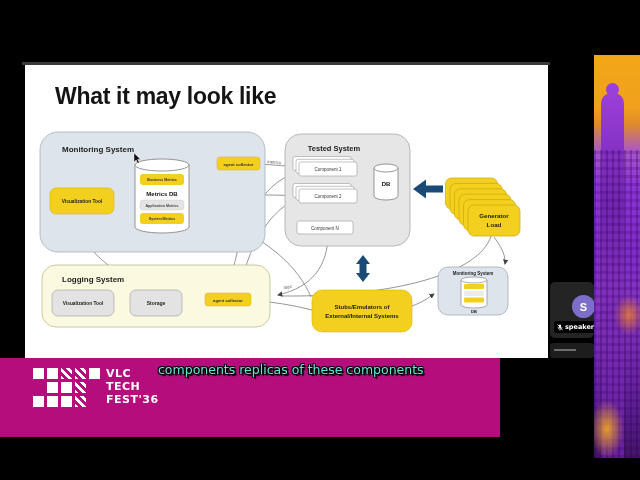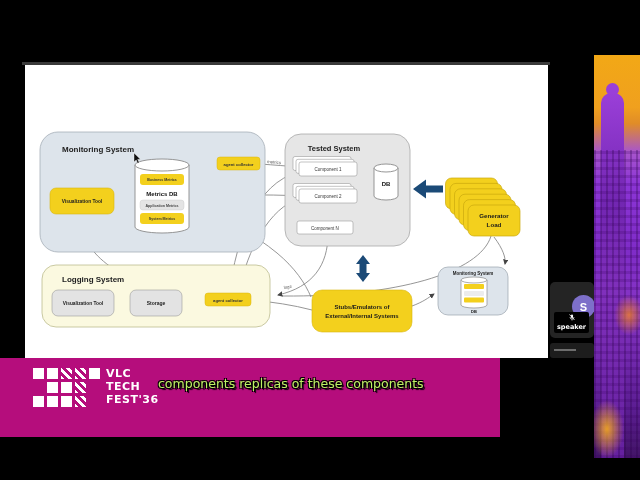--- a/index.html
+++ b/index.html
@@ -13,21 +13,21 @@
   .slide-title{
     position:absolute;left:30px;top:18px;font-size:23px;font-weight:800;color:#141414;
     letter-spacing:-0.3px;font-family:"Liberation Sans",sans-serif;
   }
   .diagram{position:absolute;left:0;top:0;}
   .diagram text{font-family:"Liberation Sans",sans-serif;}
 
   
   .caption-bar{position:absolute;left:0;top:358px;width:500px;height:79px;background:#b50d7c;}
   .caption-text{
-    position:absolute;left:158px;top:18px;color:#bef264;font-size:12.5px;line-height:15px;
+    position:absolute;left:158px;top:4px;color:#5eead4;font-size:12.5px;line-height:15px;
     font-family:"DejaVu Sans",sans-serif;
     text-shadow:-1px -1px 0 #000,1px -1px 0 #000,-1px 1px 0 #000,1px 1px 0 #000,2px 2px 1px #000;
   }
   .logo-sq{position:absolute;width:11px;height:11px;background:#fff;}
   .logo-sq.striped{
     background:repeating-linear-gradient(45deg,#fff 0 2.5px,rgba(255,255,255,0) 2.5px 5.5px);
   }
   .logo-text{
     position:absolute;color:#fff;font-weight:bold;font-size:11px;line-height:13px;
     letter-spacing:0.5px;font-family:"DejaVu Sans",sans-serif;
@@ -40,21 +40,20 @@
   }
   .avatar{
     position:absolute;left:22px;top:13px;width:23px;height:23px;border-radius:50%;
     background:#7d6fc9;color:#fff;font-weight:bold;font-size:11px;
     display:flex;align-items:center;justify-content:center;
   }
   .name-pill{
     position:absolute;left:4px;bottom:5px;background:#000;border-radius:2px;
     color:#fff;font-size:6.5px;font-weight:bold;padding:2px 3px;display:flex;align-items:center;gap:2px;
     font-family:"DejaVu Sans",sans-serif;
-    flex-direction:column;
   }
   .tile2{position:absolute;left:550px;top:343px;width:44px;height:15px;background:#1d1d1d;border-radius:3px;}
   .tile2-bar{position:absolute;left:4px;top:6px;width:22px;height:2px;background:#6d6d6d;}
 
   
   .thermal{
     position:absolute;left:594px;top:55px;width:46px;height:403px;overflow:hidden;
     background:linear-gradient(180deg,#f2a816 0%,#f0a01e 13%,#e08c28 17%,#a855cc 24%,
       #8c35d6 32%,#7f2cc8 48%,#8534c4 62%,#7229ae 75%,#5b1d92 88%,#421566 100%);
   }
@@ -80,20 +79,21 @@
     position:absolute;left:-4px;top:345px;width:34px;height:58px;
     background:radial-gradient(closest-side,rgba(245,170,30,0.9),rgba(245,170,30,0));
   }
 </style>
 </head>
 <body>
 
 <div class="slide-edge"></div>
 
 <div class="slide">
+  <div class="slide-title">What it may look like</div>
 
   <svg class="diagram" width="523" height="295" viewBox="0 0 523 295" style="position:absolute;left:0;top:0;">
     <defs>
       <marker id="ah" markerWidth="7" markerHeight="7" refX="5" refY="3" orient="auto">
         <path d="M0,0 L6,3 L0,6 z" fill="#444"></path>
       </marker>
     </defs>
 
     <g stroke="#8a8a8a" stroke-width="0.9" fill="none">
       <path d="M 89,136 H 110"></path>

